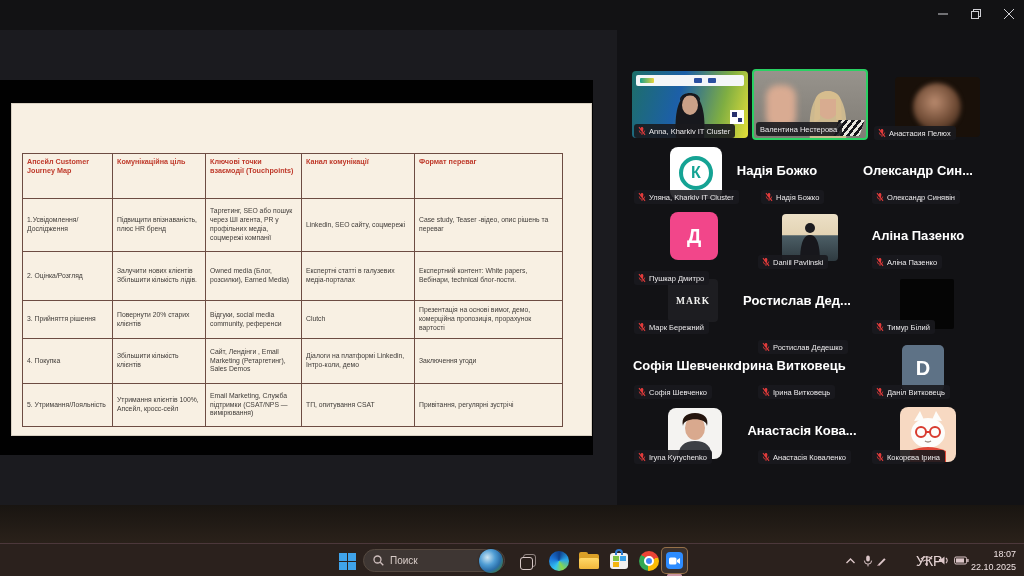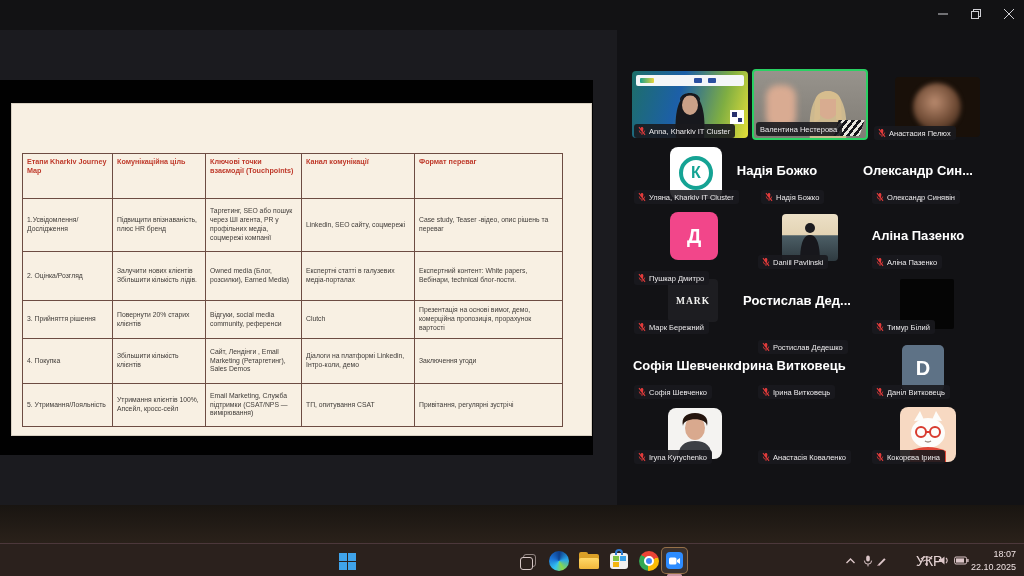--- a/index.html
+++ b/index.html
@@ -140,21 +140,21 @@
       </svg>
   </div>
 
   <div class="abs share-bg"></div>
   <div class="abs letterbox"></div>
 
   <div class="abs slide">
     <table class="cjm">
       <tbody>
           <tr class="rh">
-        <th class="c1">Етапи Kharkiv Journey Map</th>
+        <th class="c1">Апсейл Customer Journey Map</th>
         <th class="c2">Комунікаційна ціль</th>
         <th class="c3">Ключові точки взаємодії (Touchpoints)</th>
         <th class="c4">Канал комунікації</th>
         <th class="c5">Формат переваг</th>
       </tr>
       <tr class="r1">
         <td>1.Усвідомлення/Дослідження</td>
         <td>Підвищити впізнаваність, плюс HR бренд</td>
         <td>Таргетинг, SEO або пошук через ШІ агента, PR у профільних медіа, соцмережі компанії</td>
         <td>Linkedin, SEO сайту, соцмережі</td>
@@ -436,20 +436,21 @@
         <svg width="8" height="10" viewBox="0 0 10 12" style="display:block">
           <rect x="3.4" y="1" width="3.2" height="5.4" rx="1.6" fill="#e23b3b"></rect>
           <path d="M1.6 5.4 a3.4 3.4 0 0 0 6.8 0" fill="none" stroke="#e23b3b" stroke-width="1"></path>
           <line x1="5" y1="9" x2="5" y2="11" stroke="#e23b3b" stroke-width="1"></line>
           <line x1="1.2" y1="1.2" x2="8.8" y2="10.8" stroke="#e23b3b" stroke-width="1.3"></line>
         </svg>
       </span>
     <span>Iryna Kyrychenko</span>
   </div>
 
+  <div class="bigname" style="left:722px;top:423px;width:160px">Анастасія  Кова...</div>
   <div class="plate" style="left:758px;top:450px">
     <span class="mic-icon">
         <svg width="8" height="10" viewBox="0 0 10 12" style="display:block">
           <rect x="3.4" y="1" width="3.2" height="5.4" rx="1.6" fill="#e23b3b"></rect>
           <path d="M1.6 5.4 a3.4 3.4 0 0 0 6.8 0" fill="none" stroke="#e23b3b" stroke-width="1"></path>
           <line x1="5" y1="9" x2="5" y2="11" stroke="#e23b3b" stroke-width="1"></line>
           <line x1="1.2" y1="1.2" x2="8.8" y2="10.8" stroke="#e23b3b" stroke-width="1.3"></line>
         </svg>
       </span>
     <span>Анастасія Коваленко</span>
@@ -482,20 +483,28 @@
   <div class="abs desktop"></div>
   <div class="abs taskbar">
     <div class="tb" style="left:335px">
       <div class="startgrid">
           <i></i>
           <i></i>
           <i></i>
           <i></i>
         </div>
     </div>
+    <div class="searchpill">
+      <svg width="11" height="11" viewBox="0 0 11 11">
+        <circle cx="4.5" cy="4.5" r="3.5" fill="none" stroke="#cfbfbe" stroke-width="1.3"></circle>
+        <line x1="7.3" y1="7.3" x2="10.3" y2="10.3" stroke="#cfbfbe" stroke-width="1.3"></line>
+      </svg>
+      <span>Поиск</span>
+      <div class="globe"></div>
+    </div>
     <div class="tb taskview" style="left:516px">
       <i style="left:7px;top:5px;opacity:.6"></i>
       <i style="left:4px;top:8px;background:#2b211d"></i>
     </div>
     <div class="tb" style="left:547px">
       <div class="edge"></div>
     </div>
     <div class="tb" style="left:577px">
       <div class="folder">
           <div class="back"></div>

